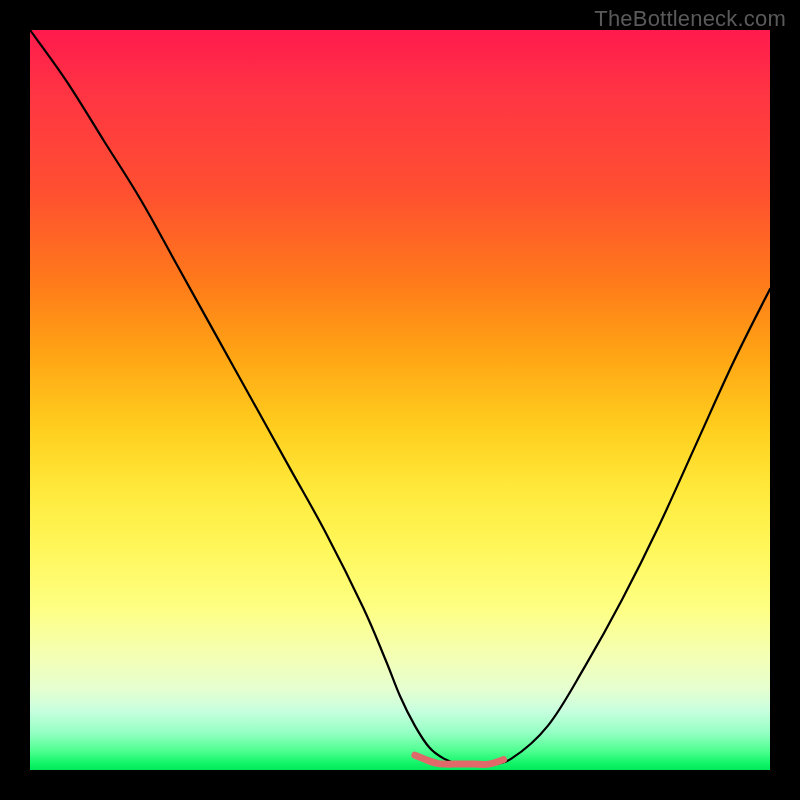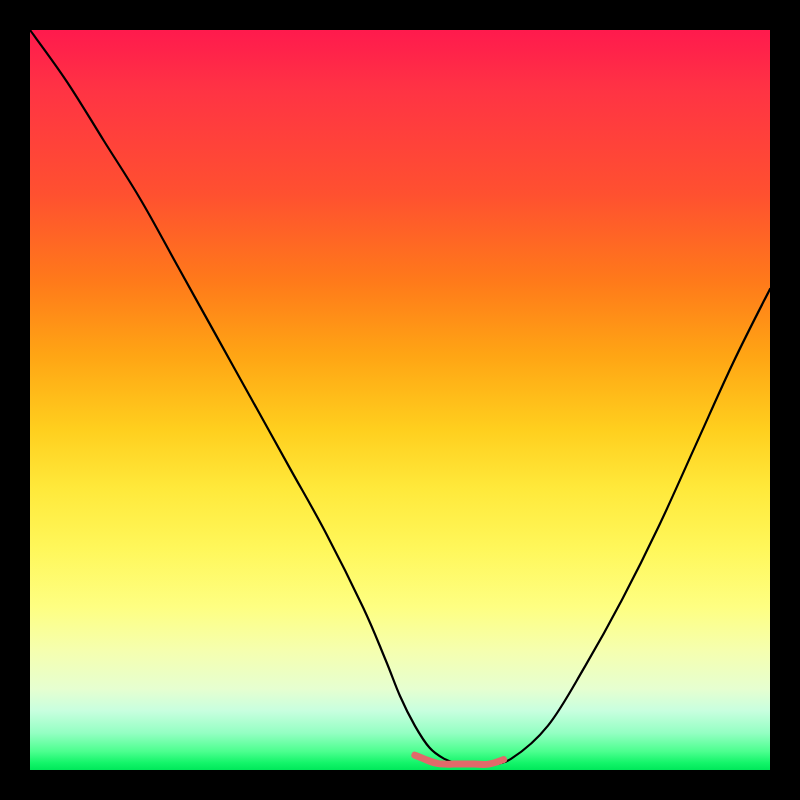--- a/index.html
+++ b/index.html
@@ -67,20 +67,21 @@
     font-size: 22px;
     font-weight: 500;
     letter-spacing: 0.2px;
     user-select: none;
   }
 </style>
 </head>
 <body>
 
 <div class="stage">
+  <div class="watermark">TheBottleneck.com</div>
 
   <div class="plot-area">
     <div class="gradient"></div>
     <svg class="curve-svg" viewBox="0 0 740 740" preserveAspectRatio="none">
       <path id="curve-path" fill="none" stroke-width="2.2" stroke-linejoin="round" stroke-linecap="round" stroke="#000000" d="M 0.0 0.0 C 6.7 9.3, 23.7 31.8, 37.0 51.8 C 50.3 71.8, 60.7 89.7, 74.0 111.0 C 87.3 132.3, 97.7 147.6, 111.0 170.2 C 124.3 192.8, 134.7 212.8, 148.0 236.8 C 161.3 260.8, 171.7 279.4, 185.0 303.4 C 198.3 327.4, 208.7 346.0, 222.0 370.0 C 235.3 394.0, 245.7 412.6, 259.0 436.6 C 272.3 460.6, 282.7 477.9, 296.0 503.2 C 309.3 528.5, 322.3 554.6, 333.0 577.2 C 343.7 599.8, 348.5 613.0, 355.2 629.0 C 361.9 645.0, 364.7 654.0, 370.0 666.0 C 375.3 678.0, 379.5 686.3, 384.8 695.6 C 390.1 704.9, 394.3 711.8, 399.6 717.8 C 404.9 723.8, 409.1 726.0, 414.4 728.9 C 419.7 731.8, 423.9 733.1, 429.2 734.1 C 434.5 735.0, 438.7 734.1, 444.0 734.1 C 449.3 734.1, 452.1 735.0, 458.8 734.1 C 465.5 733.1, 470.3 735.8, 481.0 728.9 C 491.7 722.0, 504.7 712.3, 518.0 695.6 C 531.3 679.0, 541.7 659.0, 555.0 636.4 C 568.3 613.8, 578.7 595.1, 592.0 569.8 C 605.3 544.5, 615.7 523.8, 629.0 495.8 C 642.3 467.8, 652.7 443.7, 666.0 414.4 C 679.3 385.1, 689.7 361.0, 703.0 333.0 C 716.3 305.0, 733.3 272.3, 740.0 259.0"></path>
       <path id="trough-path" fill="none" stroke-width="7" stroke-linejoin="round" stroke-linecap="round" stroke="#e06a6a" d="M 384.8 725.2 C 387.5 726.3, 395.6 729.7, 399.6 731.1 C 403.6 732.6, 404.3 732.8, 407.0 733.3 C 409.7 733.9, 410.4 733.9, 414.4 734.1 C 418.4 734.2, 423.9 734.1, 429.2 734.1 C 434.5 734.1, 438.7 734.1, 444.0 734.1 C 449.3 734.1, 453.5 734.9, 458.8 734.1 C 464.1 733.3, 470.9 730.4, 473.6 729.6"></path>
     </svg>
   </div>
 </div>
 

